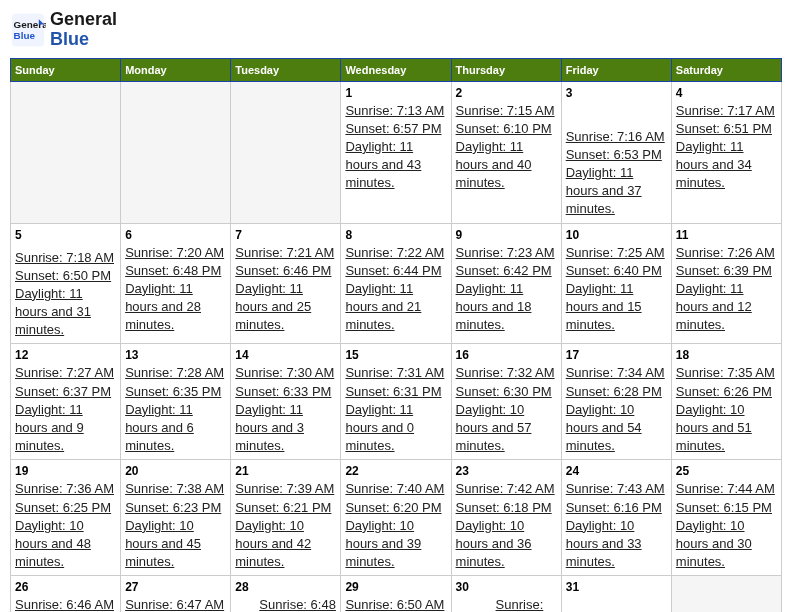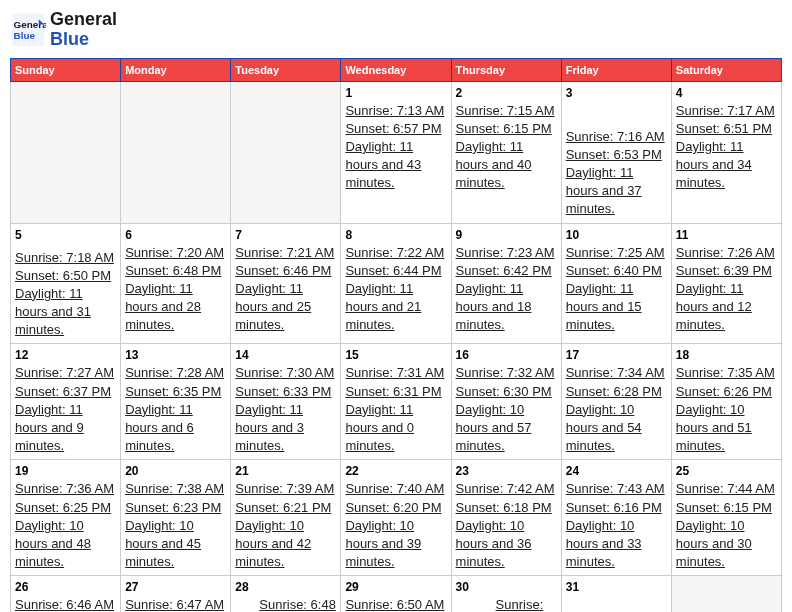--- a/index.html
+++ b/index.html
@@ -43,21 +43,21 @@
     .subtitle {
       font-size: 14px;
       color: #444;
     }
     .calendar {
       width: 100%;
       border-collapse: collapse;
       font-size: 11px;
     }
     .calendar th {
-      background: #ef4444;
+      background: #4d7c0f;
       color: #fff;
       padding: 5px 4px;
       text-align: left;
       font-weight: bold;
       border: 1px solid #1a44aa;
     }
     .calendar td {
       border: 1px solid #ccc;
       vertical-align: top;
       padding: 4px;
@@ -124,21 +124,21 @@
         <td class="empty"></td>
         <td>
           <span class="day-number">1</span>
           <div class="cell-text" style="white-space: pre-line;">Sunrise: 7:13 AM
 Sunset: 6:57 PM
 Daylight: 11 hours and 43 minutes.</div>
         </td>
         <td>
           <span class="day-number">2</span>
           <div class="cell-text" style="white-space: pre-line;">Sunrise: 7:15 AM
-Sunset: 6:15 PM
+Sunset: 6:10 PM
 Daylight: 11 hours and 40 minutes.</div>
         </td>
         <td>
           <span class="day-number">3</span>
           <div class="cell-text" style="white-space: pre-line; margin-top: 28px;">Sunrise: 7:16 AM
 Sunset: 6:53 PM
 Daylight: 11 hours and 37 minutes.</div>
         </td>
         <td>
           <span class="day-number">4</span>

